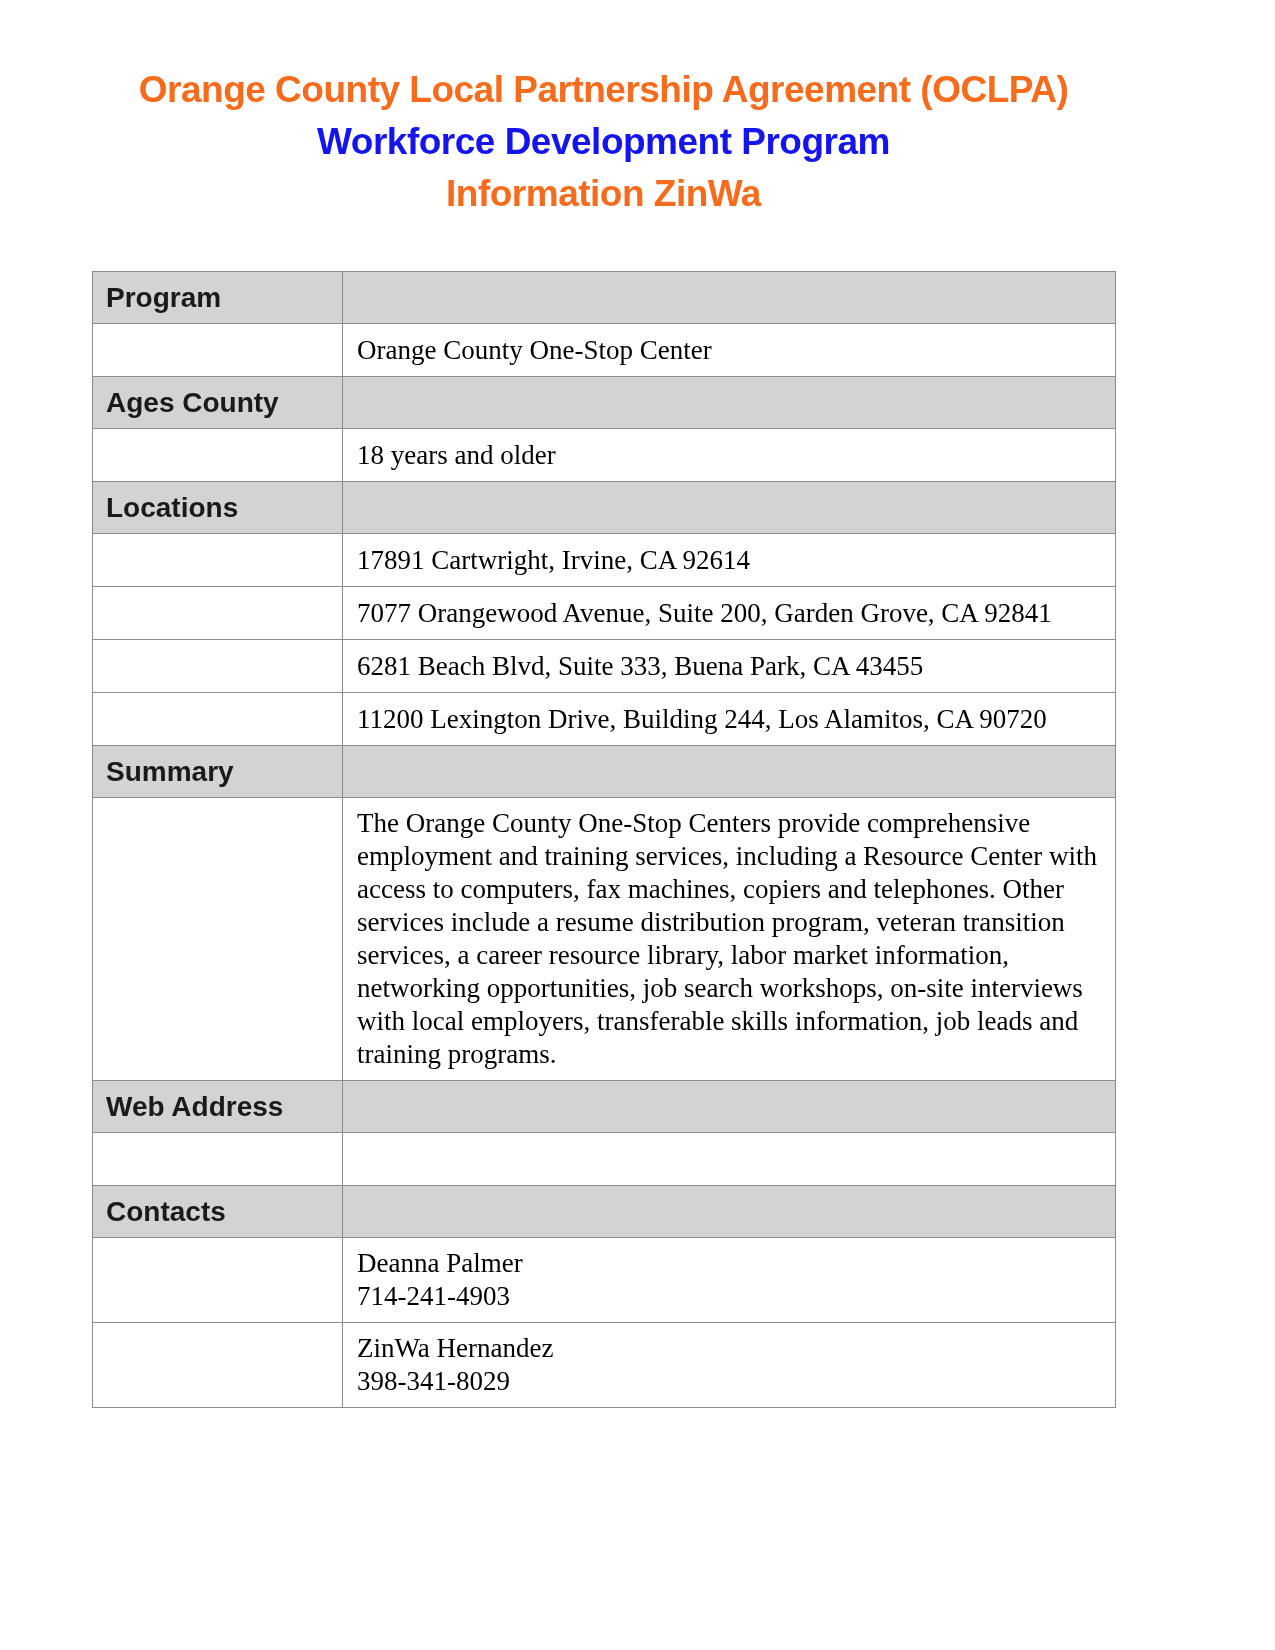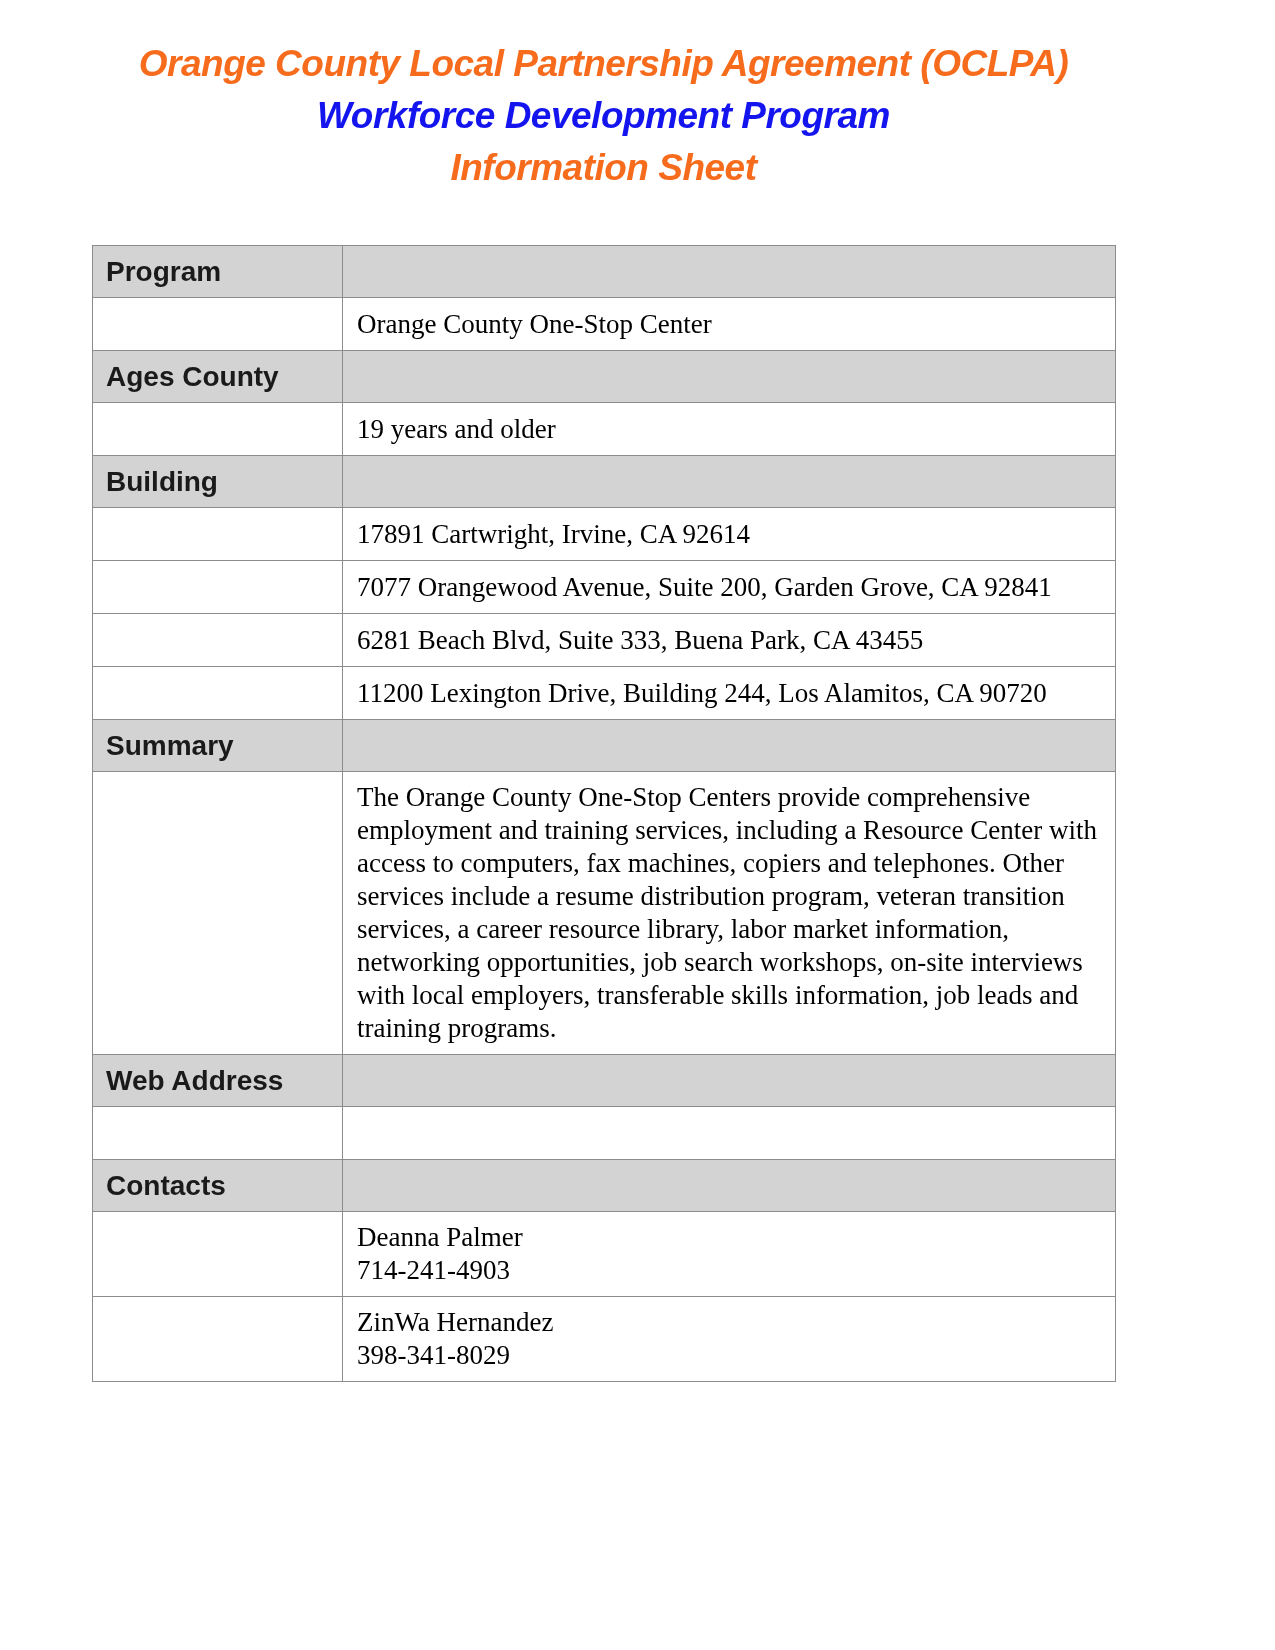--- a/index.html
+++ b/index.html
@@ -18,27 +18,26 @@
     width:1275px;
     min-height:1650px;
     font-family:"Liberation Sans", sans-serif;
     box-sizing:border-box;
   }
   .page{
     width:1023px;
     margin-left:92px;
   }
   .doc-title{
-    margin-top:38px;
+    margin-top:64px;
     text-align:center;
     font-weight:bold;
     font-size:37px;
     line-height:52px;
     letter-spacing:-0.5px;
-    font-style:italic;
   }
   .title-orange{ color:var(--orange); }
   .title-blue{ color:var(--blue); }
   .info-table{
     margin-top:51px;
     width:1023px;
     border-collapse:collapse;
     table-layout:fixed;
   }
   .info-table col.c1{ width:250px; }
@@ -73,21 +72,21 @@
   }
 </style>
 </head>
 <body>
 
 <div class="page">
 
   <header class="doc-title">
     <div class="title-orange">Orange County Local Partnership Agreement (OCLPA)</div>
     <div class="title-blue">Workforce Development Program</div>
-    <div class="title-orange">Information Sheet</div>
+    <div class="title-orange">Information ZinWa</div>
   </header>
 
   <table class="info-table">
     <colgroup>
         <col class="c1">
         <col class="c2">
       </colgroup>
     <tbody id="info-table-body">
         <tr class="label-row">
           <td class="label-cell">Program</td>
@@ -99,25 +98,25 @@
             <div>Orange County One-Stop Center</div>
           </td>
         </tr>
         <tr class="label-row">
           <td class="label-cell">Ages County</td>
           <td class="label-fill"></td>
         </tr>
         <tr class="value-row">
           <td class="stub-cell"></td>
           <td class="value-cell">
-            <div>19 years and older</div>
+            <div>18 years and older</div>
           </td>
         </tr>
         <tr class="label-row">
-          <td class="label-cell">Building</td>
+          <td class="label-cell">Locations</td>
           <td class="label-fill"></td>
         </tr>
         <tr class="value-row">
           <td class="stub-cell"></td>
           <td class="value-cell">
             <div>17891 Cartwright, Irvine, CA 92614</div>
           </td>
         </tr>
         <tr class="value-row">
           <td class="stub-cell"></td>

